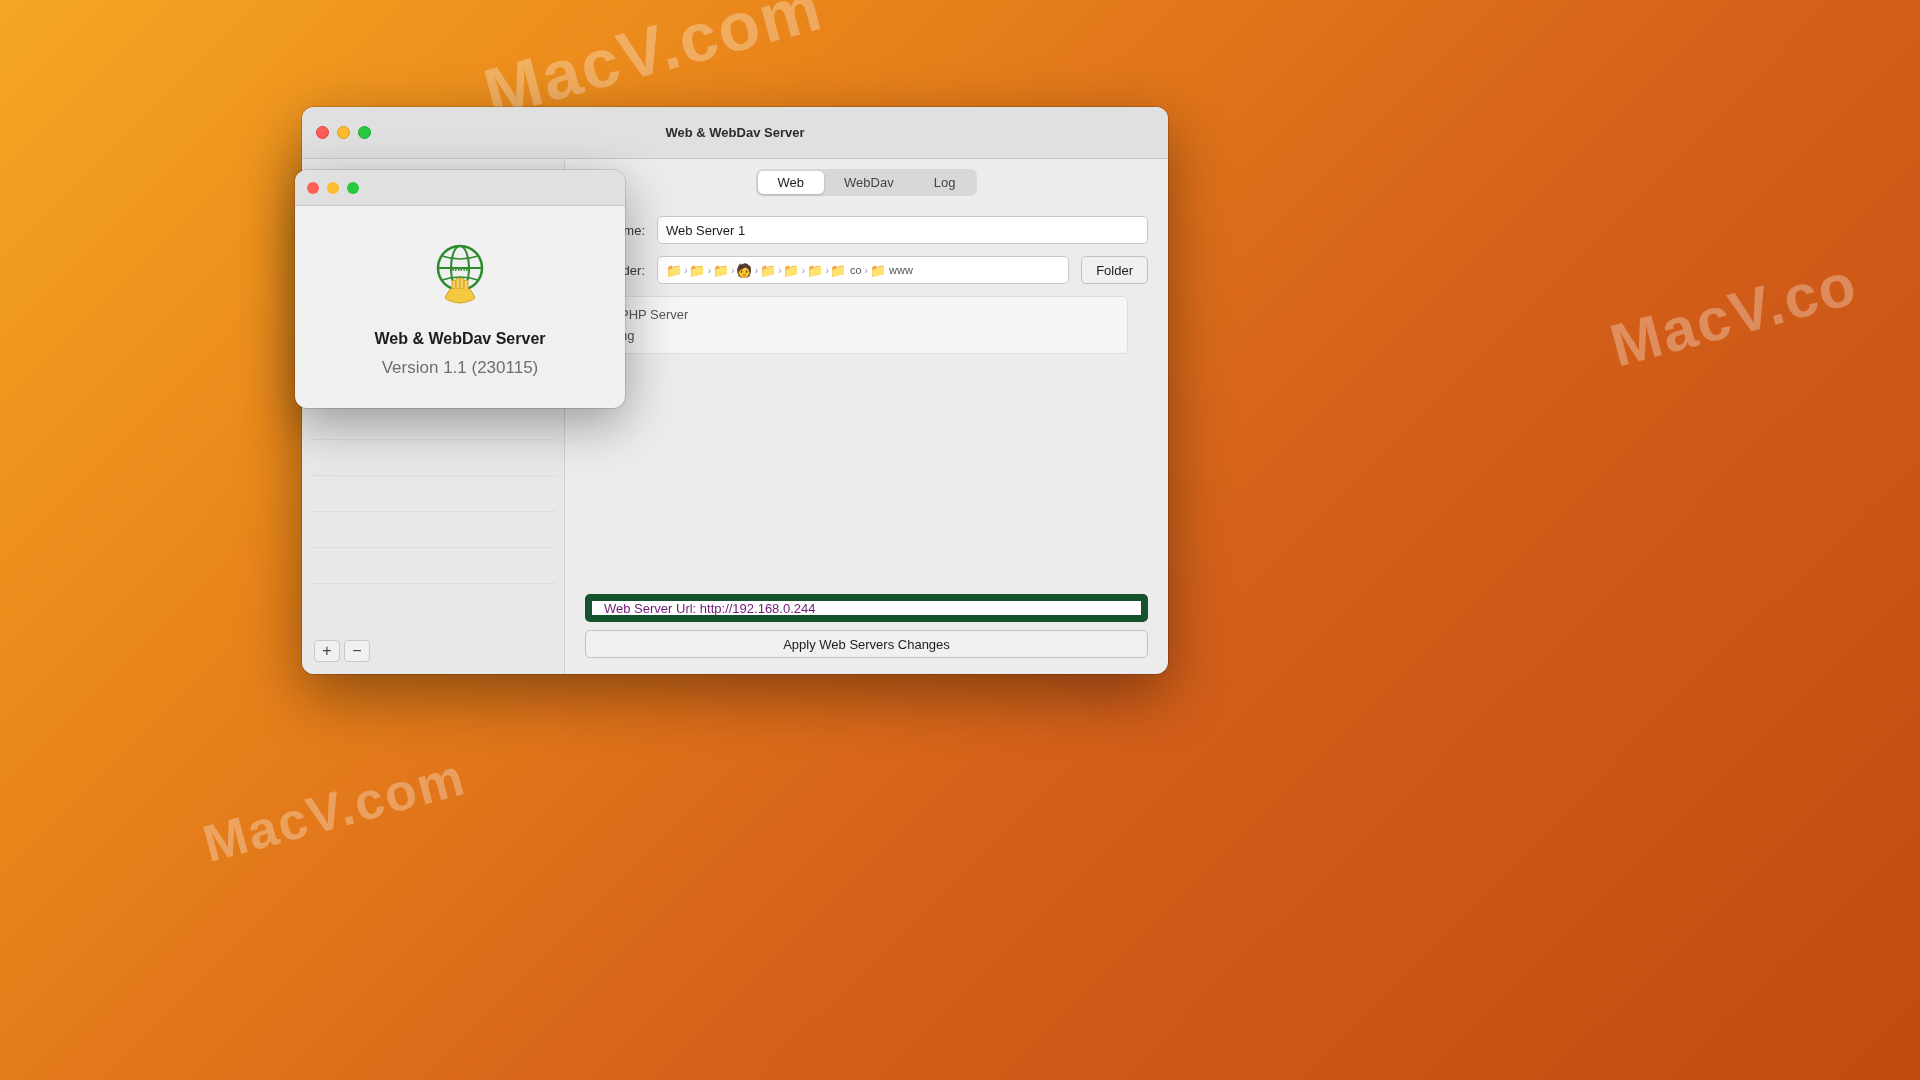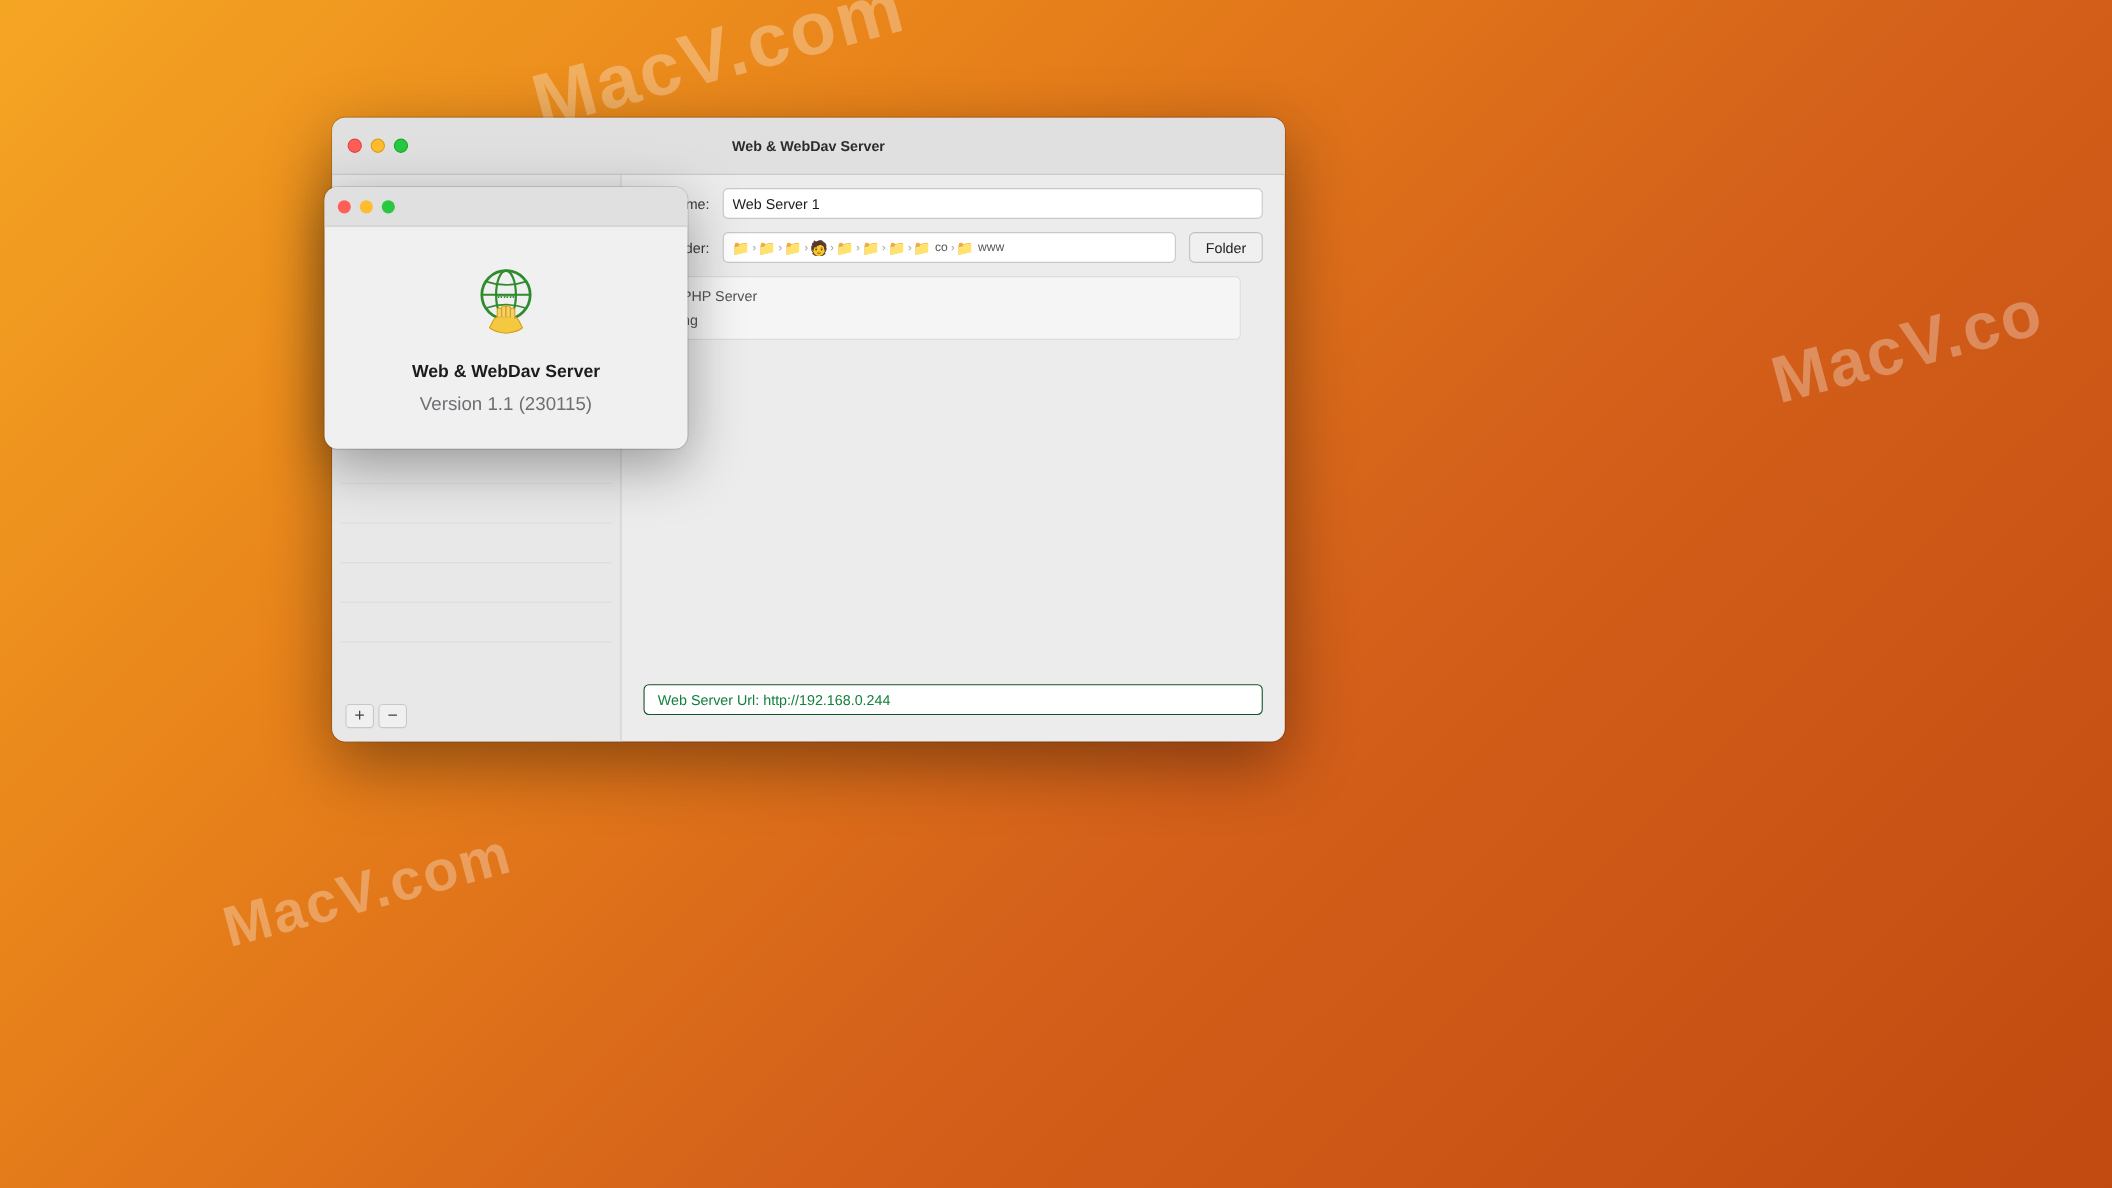--- a/index.html
+++ b/index.html
@@ -288,27 +288,27 @@
 
     
     .bottom-area {
       padding: 8px 20px 16px;
     }
 
     .url-bar {
       width: 100%;
       height: 28px;
       background: white;
-      border: 1px solid #14532d;
+      border: 7px solid #14532d;
       border-radius: 5px;
       display: flex;
       align-items: center;
       padding: 0 12px;
       font-size: 13px;
-      color: #15803d;
+      color: #701a75;
       margin-bottom: 8px;
     }
 
     .apply-btn {
       width: 100%;
       height: 28px;
       background: #f0f0f0;
       border: 1px solid #c0c0c0;
       border-radius: 5px;
       font-size: 13px;
@@ -428,20 +428,27 @@
       </div>
 
       <div class="sidebar-footer">
         <button class="sidebar-btn">+</button>
         <button class="sidebar-btn">−</button>
       </div>
     </div>
 
     <div class="main-content">
 
+      <div class="tab-bar">
+        <div class="tab-group">
+          <div class="tab active">Web</div>
+          <div class="tab">WebDav</div>
+          <div class="tab">Log</div>
+        </div>
+      </div>
 
       <div class="form-area">
 
         <div class="form-row">
           <label class="form-label">Name:</label>
           <input class="form-input" value="Web Server 1" readonly="" style="">
         </div>
 
         <div class="form-row">
           <label class="form-label">Folder:</label>
@@ -474,20 +481,21 @@
             <div style="margin-bottom:6px">PHP Server</div>
             <div>ng</div>
           </div>
         </div>
       </div>
 
       <div class="bottom-area">
         <div class="url-bar">
           <span>Web Server Url: http://192.168.0.244</span>
         </div>
+        <button class="apply-btn">Apply Web Servers Changes</button>
       </div>
 
     </div>
   </div>
 </div>
 
 <div class="about-dialog">
   <div class="about-title-bar">
     <div class="about-traffic-light close"></div>
     <div class="about-traffic-light min"></div>

